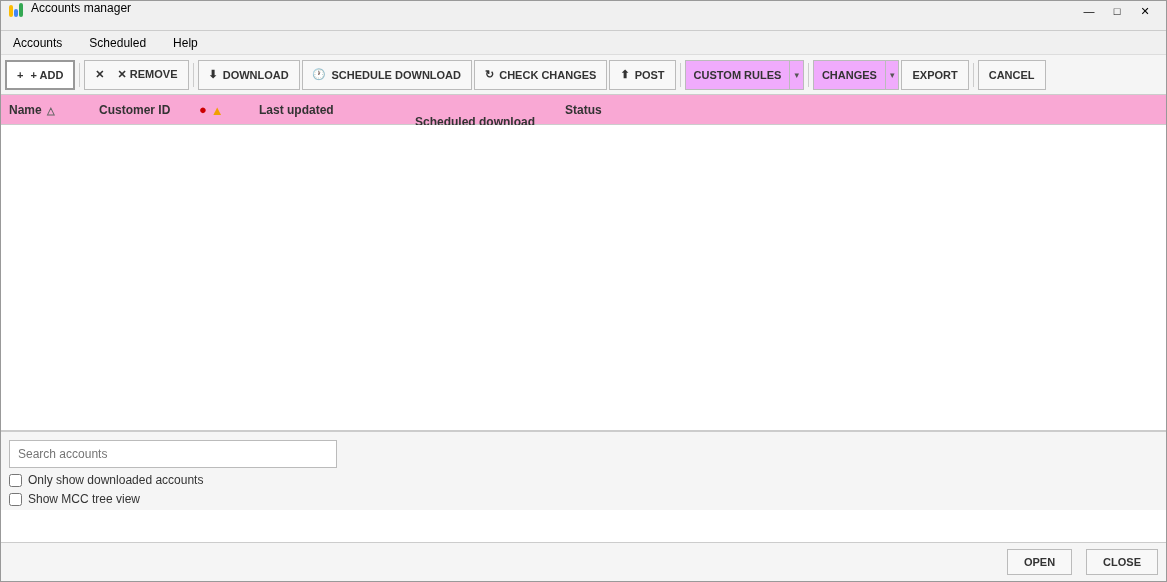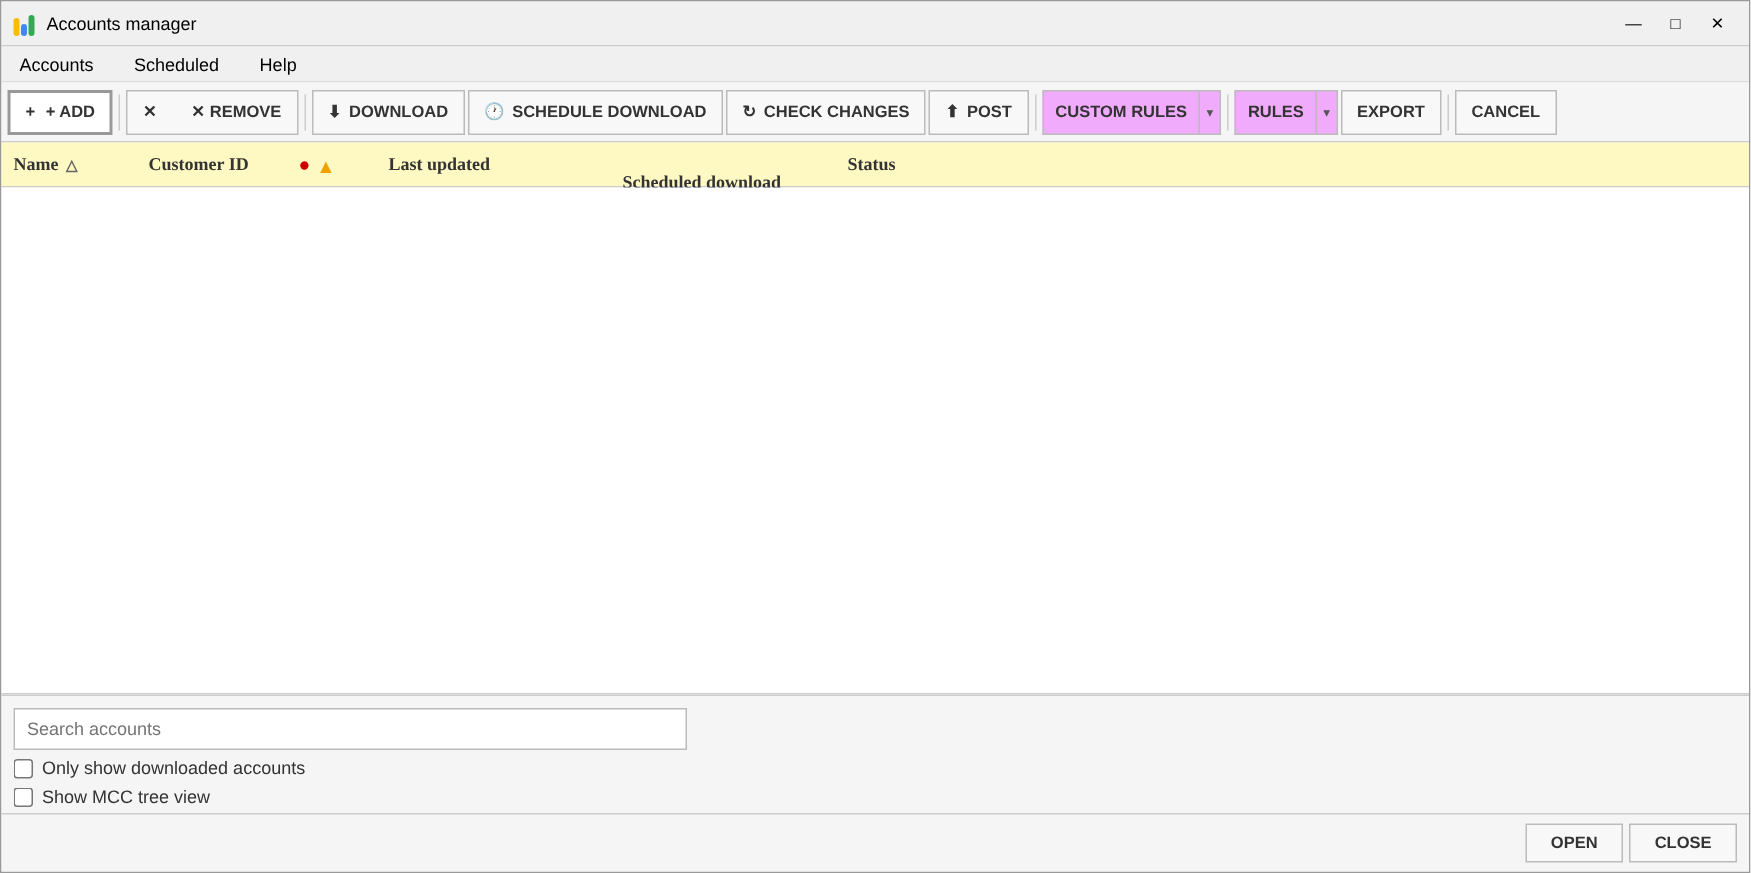--- a/index.html
+++ b/index.html
@@ -17,21 +17,20 @@
       background: #ffffff;
       border: 1px solid #999;
       display: flex;
       flex-direction: column;
     }
     
     .title-bar {
       background: #f0f0f0;
       height: 30px;
       display: flex;
-      align-items: center;
       padding: 0 8px;
       border-bottom: 1px solid #ccc;
       user-select: none;
     }
     .title-bar-icon {
       width: 16px;
       height: 16px;
       margin-right: 6px;
     }
     .title-bar-text {
@@ -136,27 +135,26 @@
       cursor: pointer;
       font-size: 9px;
       color: #555;
     }
 
     
     .table-header {
       display: flex;
       align-items: center;
       height: 30px;
-      background: #fef9c3;
+      background: #f9a8d4;
       border-bottom: 1px solid #ccc;
       padding: 0 8px;
       font-size: 12px;
       font-weight: 600;
       color: #333;
-      font-family: Liberation Serif, serif;
     }
     .col-name { width: 90px; }
     .col-customer-id { width: 100px; }
     .col-icons { width: 60px; display: flex; gap: 4px; align-items: center; }
     .col-last-updated { width: 156px; }
     .col-scheduled { width: 150px; margin-top: 24px; }
     .col-status { width: 100px; }
 
     
     .table-body {
@@ -166,21 +164,21 @@
       border-bottom: 1px solid #ccc;
     }
 
     
     .bottom-panel {
       background: #f5f5f5;
       padding: 8px 8px 4px 8px;
       border-top: 1px solid #ccc;
     }
     .search-input {
-      width: 449px;
+      width: 328px;
       height: 28px;
       border: 1px solid #bbb;
       padding: 0 8px;
       font-size: 12px;
       background: #fff;
       outline: none;
     }
     .checkbox-row {
       display: flex;
       align-items: center;
@@ -198,21 +196,22 @@
     }
 
     
     .footer {
       display: flex;
       justify-content: flex-end;
       align-items: center;
       padding: 6px 8px;
       background: #f5f5f5;
       border-top: 1px solid #ccc;
-      gap: 4px;
+      gap: 14px;
+      margin-top: 32px;
     }
     .footer-btn {
       height: 26px;
       padding: 0 16px;
       font-size: 11px;
       font-weight: 600;
       border: 1px solid #bbb;
       background: #f8f8f8;
       cursor: pointer;
       color: #333;
@@ -278,21 +277,21 @@
   <div class="toolbar">
     <button class="tb-btn primary">
       <span>+</span>
       <span style="margin-left:2px">+ ADD</span>
     </button>
 
     <div class="tb-sep"></div>
 
     <button class="tb-btn">
       <span>✕</span>
-      <span style="margin-left:18px">✕ REMOVE</span>
+      <span style="margin-left:8px">✕ REMOVE</span>
     </button>
 
     <div class="tb-sep"></div>
 
     <button class="tb-btn">
       <span>⬇</span>
       <span>DOWNLOAD</span>
     </button>
 
     <button class="tb-btn">
@@ -318,21 +317,21 @@
       </button>
       <div class="tb-btn-arrow">
         <span>▾</span>
       </div>
     </div>
 
     <div class="tb-sep"></div>
 
     <div class="tb-btn-with-arrow">
       <button class="tb-btn-main">
-        <span>RULES</span>
+        <span>CHANGES</span>
       </button>
       <div class="tb-btn-arrow">
         <span>▾</span>
       </div>
     </div>
 
     <button class="tb-btn">
       <span>EXPORT</span>
     </button>
 

